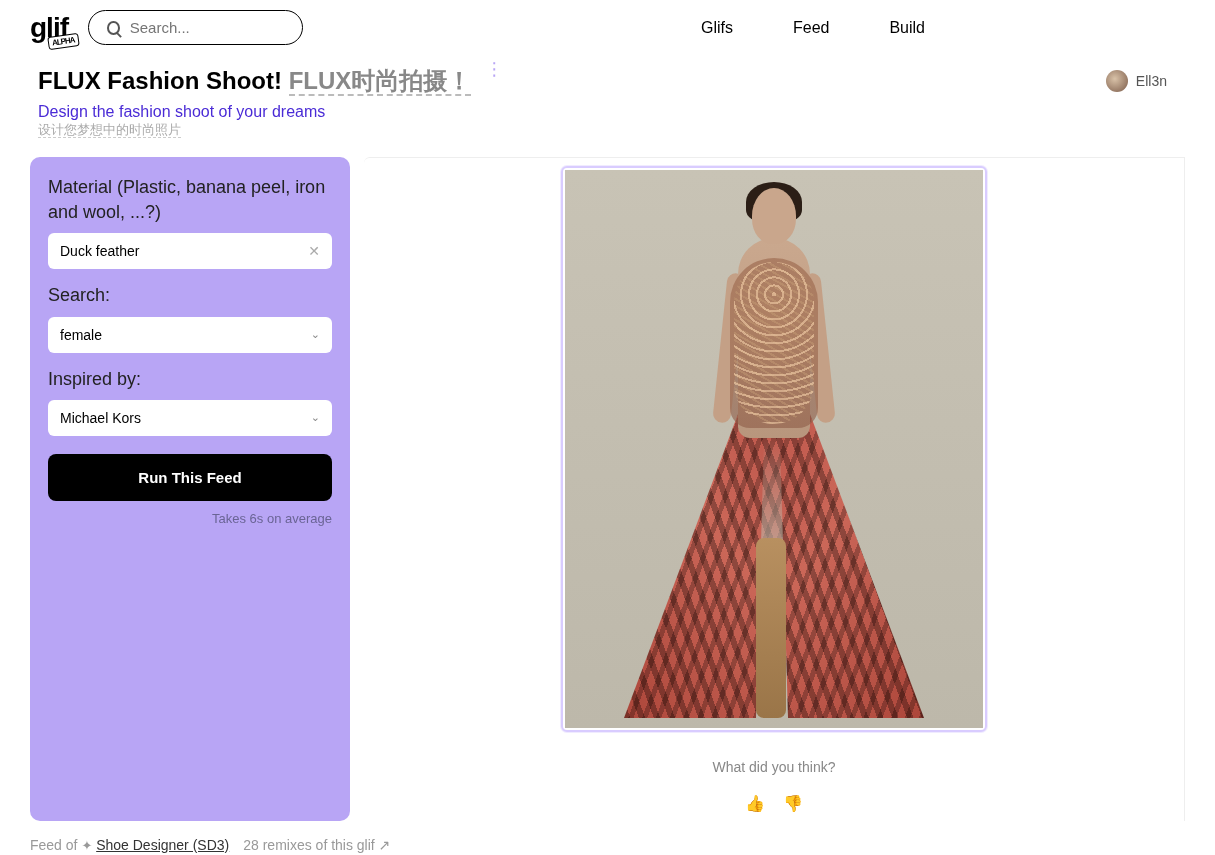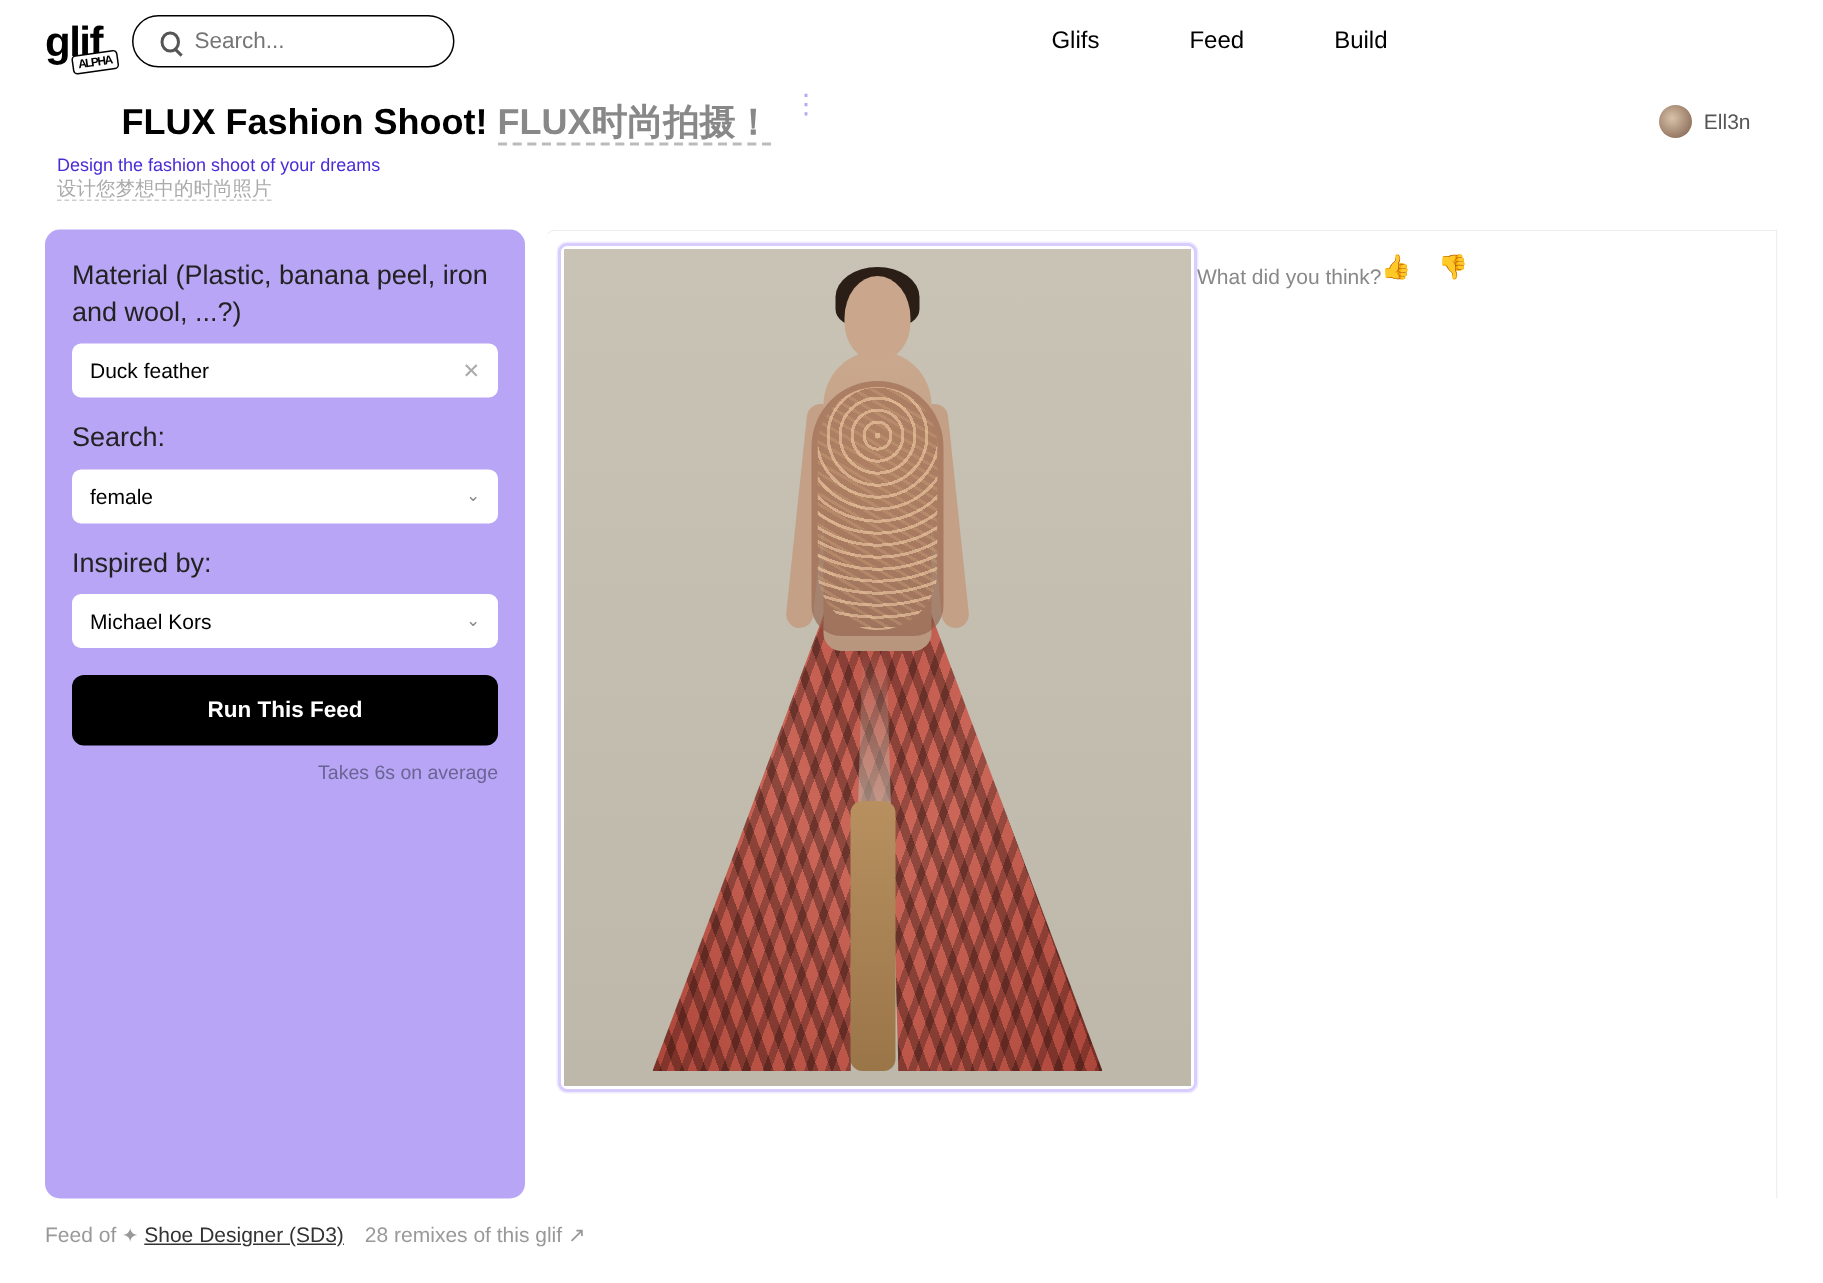--- a/index.html
+++ b/index.html
@@ -6,39 +6,39 @@
 body { font-family: -apple-system, BlinkMacSystemFont, "Segoe UI", Helvetica, Arial, sans-serif; background: #fff; color: #000; width: 1215px; }
 .header { display: flex; align-items: center; padding: 10px 30px; gap: 20px; }
 .logo { font-weight: 900; font-size: 28px; letter-spacing: -1px; position: relative; }
 .logo-badge { position: absolute; bottom: -4px; left: 18px; font-size: 8px; background: #fff; border: 1px solid #000; padding: 1px 3px; border-radius: 3px; transform: rotate(-8deg); }
 .search-wrap { border: 1.5px solid #000; border-radius: 999px; padding: 8px 18px; display: flex; align-items: center; gap: 10px; width: 215px; }
 .search-wrap input { border: none; outline: none; font-size: 15px; width: 100%; background: transparent; }
 .search-icon { width: 14px; height: 14px; border: 2px solid #555; border-radius: 50%; position: relative; }
 .search-icon::after { content: ""; position: absolute; width: 2px; height: 6px; background: #555; bottom: -5px; right: -2px; transform: rotate(-45deg); }
 .nav { margin-left: auto; display: flex; gap: 60px; padding-right: 260px; }
 .nav a { font-size: 16px; color: #000; text-decoration: none; cursor: pointer; }
-.title-row { display: flex; padding: 10px 38px 0; margin-left: 43px; }
+.title-row { display: flex; padding: 10px 38px 0; }
 .title { font-size: 24px; font-weight: 700; }
 .title .trans { border-bottom: 2px dashed #bbb; color: #888; font-weight: 700; }
 .menu-dots { color: #b8a5f5; font-size: 18px; margin-left: 14px; cursor: pointer; line-height: 0.5; }
 .user-chip { margin-left: auto; display: flex; align-items: center; gap: 8px; font-size: 14px; color: #555; cursor: pointer; padding-right: 10px;}
 .avatar { width: 22px; height: 22px; border-radius: 50%; background: radial-gradient(circle at 40% 40%, #d9c2a8, #7a5a48); }
-.subtitle { padding: 6px 38px 0; font-size: 12px; color: #4a2bd6; }
+.subtitle { padding: 6px 38px 0; font-size: 16px; color: #4a2bd6; }
 .subtitle-trans { padding: 0 38px 12px; font-size: 13px; color: #aaa; border-bottom: none; }
 .subtitle-trans span { border-bottom: 1.5px dashed #ccc; }
 .main { display: flex; gap: 14px; padding: 6px 30px 10px; align-items: stretch; }
 .panel { background: #b8a5f5; border-radius: 10px; padding: 18px; width: 320px; min-height: 646px; }
 .lbl { font-size: 18px; color: #222; margin-bottom: 8px; line-height: 1.4; }
 .field { background: #fff; border-radius: 6px; padding: 10px 12px; display: flex; align-items: center; margin-bottom: 14px; font-size: 14px; }
 .field .val { flex: 1; }
 .clear-x { color: #aaa; cursor: pointer; font-size: 14px; }
 .chev { color: #888; font-size: 11px; }
 .run-btn { background: #000; color: #fff; border: none; border-radius: 8px; width: 100%; padding: 15px; font-size: 15px; font-weight: 600; cursor: pointer; margin-top: 4px; }
 .avg { text-align: right; font-size: 13px; color: #6a6495; margin-top: 10px; }
-.output { flex: 1; border: 1px solid #eee; border-left: none; border-bottom: none; border-radius: 6px 0 0 0; padding: 8px; display: flex; flex-direction: row; align-items: flex-start; }
+.output { flex: 1; border: 1px solid #eee; border-left: none; border-bottom: none; border-radius: 6px 0 0 0; padding: 8px; display: flex; flex-direction: column; align-items: center; gap: 13px; }
 .img-frame { border: 2px solid #d9ccff; border-radius: 6px; padding: 2px; background: #fff; box-shadow: 0 0 0 1px #f0ebff; }
 .gen-img { width: 418px; height: 558px; background: linear-gradient(180deg, #c8c3b5 0%, #bdb8aa 100%); position: relative; overflow: hidden; }
 .model-body { position: absolute; left: 50%; top: 8px; transform: translateX(-50%); width: 280px; height: 540px; }
 .skirt { position: absolute; bottom: 0; left: -10px; width: 300px; height: 320px; background: radial-gradient(ellipse at 50% 0%, #b85a4f 0%, #c4695c 40%, #a84b40 100%); clip-path: polygon(40% 0%, 60% 0%, 100% 100%, 0% 100%); filter: contrast(1.1); }
 .skirt::before, .skirt::after { content: ""; position: absolute; inset: 0; background: repeating-linear-gradient(70deg, rgba(0,0,0,0.15) 0 6px, transparent 6px 14px), repeating-linear-gradient(-70deg, rgba(0,0,0,0.12) 0 5px, transparent 5px 13px); mix-blend-mode: multiply; }
 .skirt-gap { position: absolute; bottom: 0; left: 118px; width: 40px; height: 280px; background: linear-gradient(180deg, transparent, #bdb8aa 60%); clip-path: polygon(30% 0, 70% 0, 90% 100%, 10% 100%); }
 .torso { position: absolute; top: 60px; left: 104px; width: 72px; height: 200px; background: linear-gradient(180deg, #caa88e, #b8967d); border-radius: 36px 36px 12px 12px; }
 .bodice { position: absolute; top: 80px; left: 96px; width: 88px; height: 170px; background: radial-gradient(circle at 50% 30%, rgba(170,120,90,0.8), rgba(140,90,70,0.6)); border-radius: 44px 44px 20px 20px; }
 .bodice::after { content: ""; position: absolute; inset: 4px; background: repeating-radial-gradient(circle at 50% 20%, rgba(255,220,180,0.5) 0 2px, transparent 2px 8px), repeating-linear-gradient(30deg, rgba(200,160,120,0.4) 0 2px, transparent 2px 6px); border-radius: 40px; }
 .head { position: absolute; top: 10px; left: 118px; width: 44px; height: 56px; background: #c9a68c; border-radius: 50% 50% 45% 45%; }

